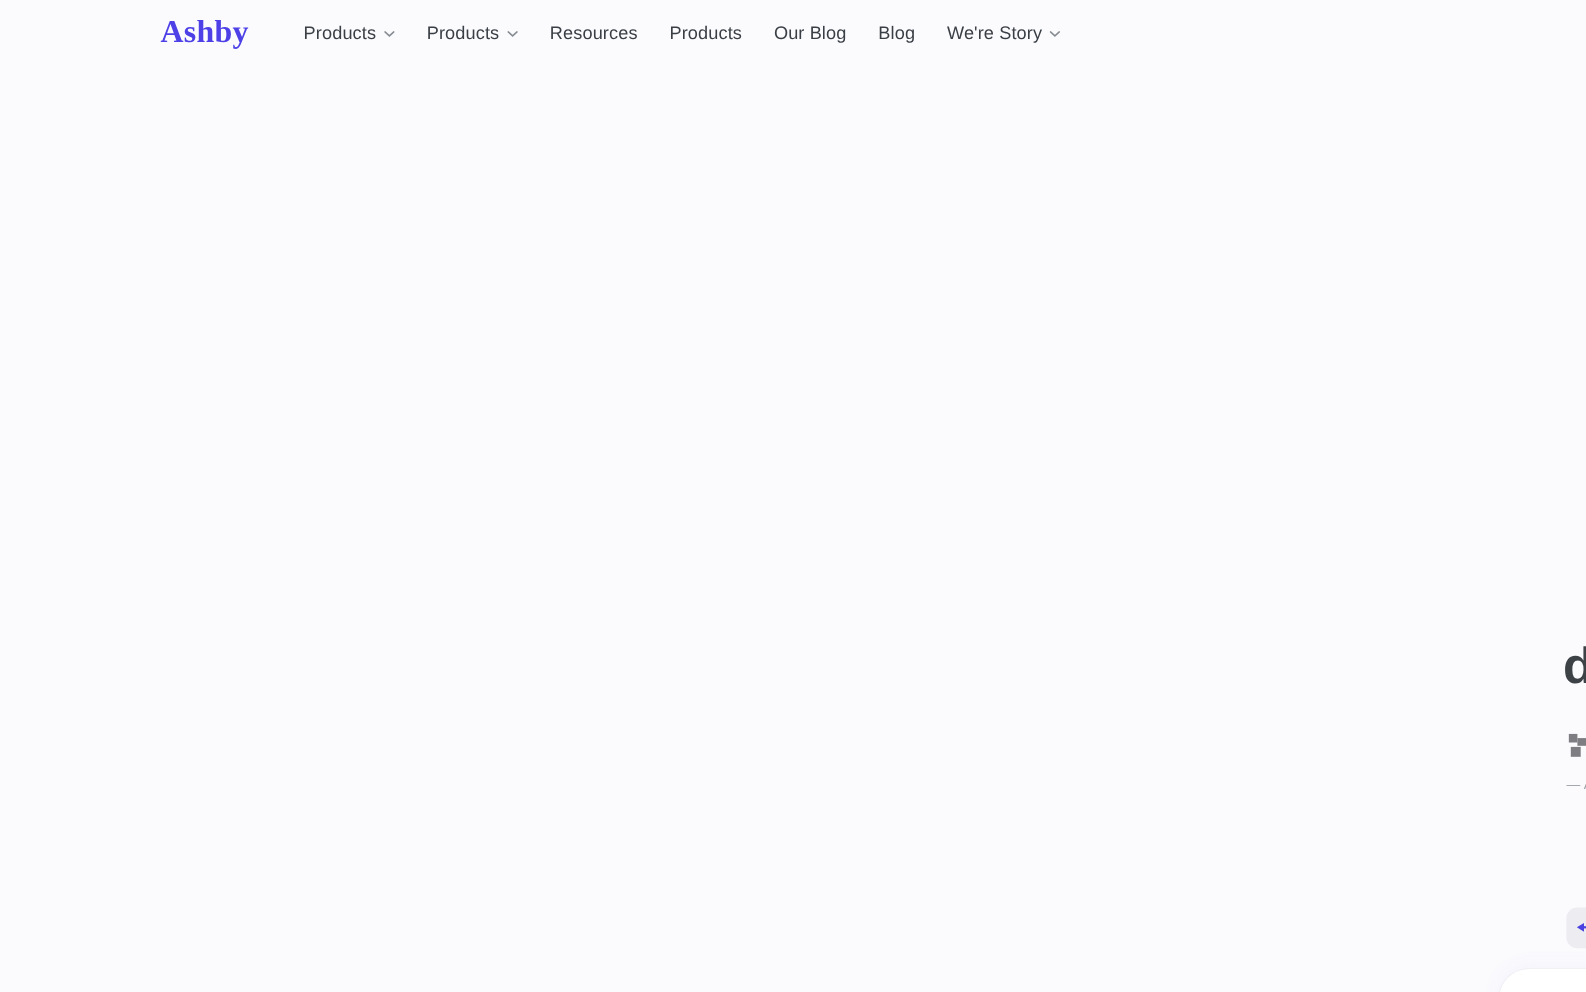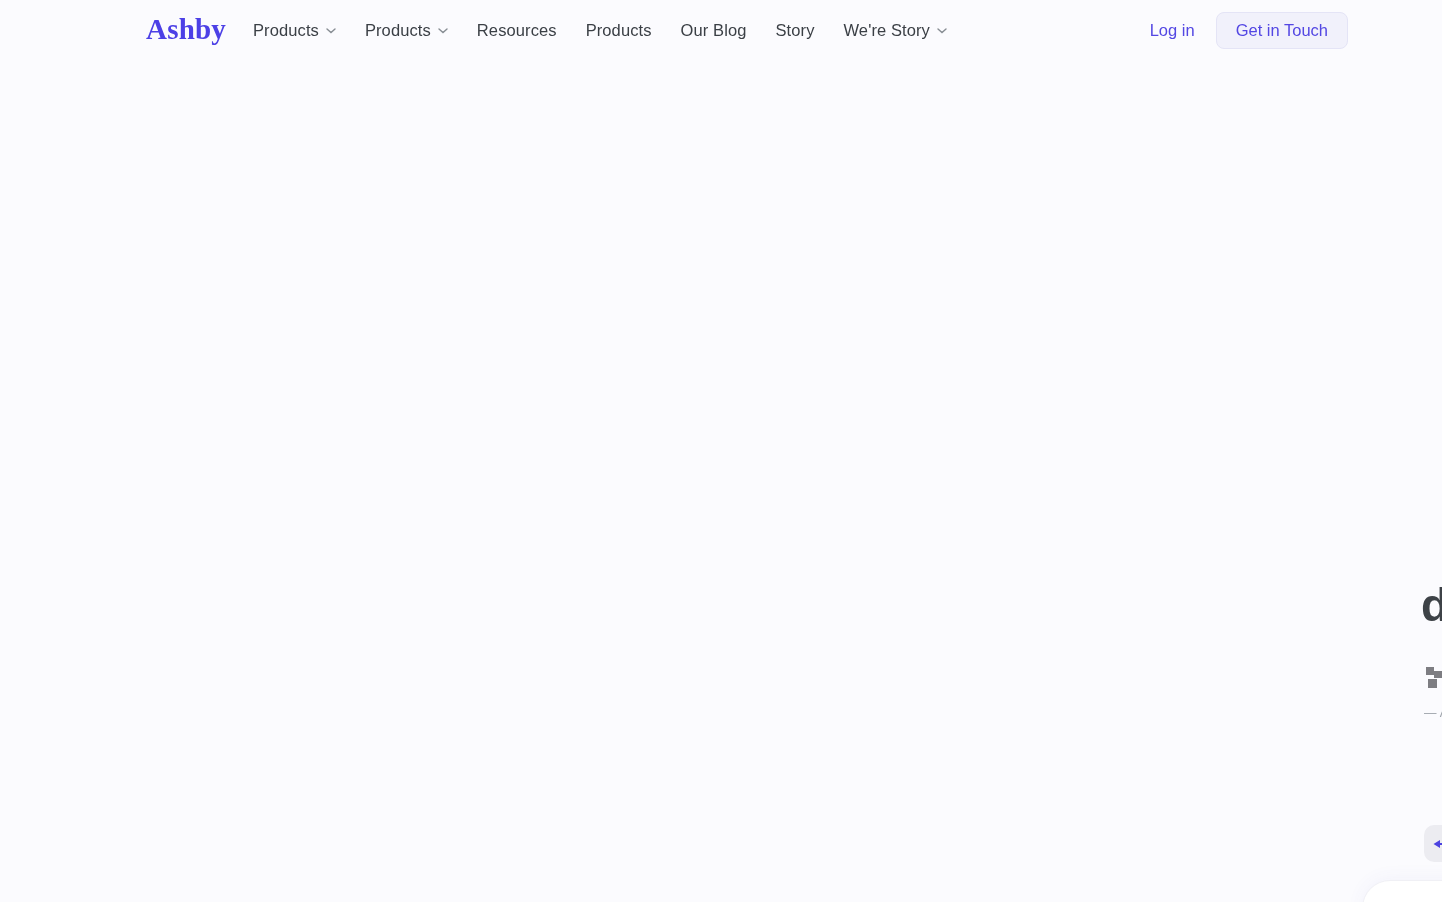--- a/index.html
+++ b/index.html
@@ -7,40 +7,40 @@
   body {
     position: relative;
     background: #fbfbfe;
     overflow: hidden;
     font-family: "Liberation Sans", sans-serif;
   }
 
   
   .header {
     position: absolute;
-    top: 0; left: 0; right: 12px;
+    top: 0; left: 0; right: 0;
     height: 60px;
     display: flex;
     align-items: center;
     padding: 0 82px 0 146px;
   }
   .brand {
     font-family: "Liberation Serif", serif;
     font-weight: 700;
     font-size: 29px;
     color: #4c40e6;
     letter-spacing: 0.2px;
     line-height: 1;
     cursor: pointer;
     margin-top: -2px;
   }
   .nav {
     display: flex;
     align-items: center;
-    margin-left: 27px;
+    margin-left: 50px;
     gap: 29px;
   }
   .nav-item {
     display: flex;
     align-items: center;
     gap: 7px;
     font-size: 16.5px;
     font-weight: 500;
     color: #3a3f45;
     letter-spacing: 0.1px;
@@ -161,36 +161,32 @@
     <div class="nav-item">
       <span>Resources</span>
     </div>
     <div class="nav-item">
       <span>Products</span>
     </div>
     <div class="nav-item">
       <span>Our Blog</span>
     </div>
     <div class="nav-item">
-      <span>Story</span>
+      <span>Blog</span>
     </div>
     <div class="nav-item">
       <span>We're Story</span>
       <span class="chevron">
         <svg width="10" height="6" viewBox="0 0 10 6">
             <path d="M1 1l4 3.6L9 1" stroke="#878d93" stroke-width="1.4" fill="none" stroke-linecap="round"></path>
           </svg>
       </span>
     </div>
   </nav>
 
-  <div class="header-right">
-    <span class="login-link">Log in</span>
-    <button class="cta-button">Get in Touch</button>
-  </div>
 </header>
 
 <main class="main"></main>
 
 <div class="quote-fragment">d</div>
 
 <div class="company-logo-fragment">
   <svg width="18" height="24" viewBox="0 0 18 24">
     <rect x="0" y="0" width="8" height="8" fill="#7d7d82"></rect>
     <rect x="8" y="4" width="10" height="7" fill="#7d7d82"></rect>

